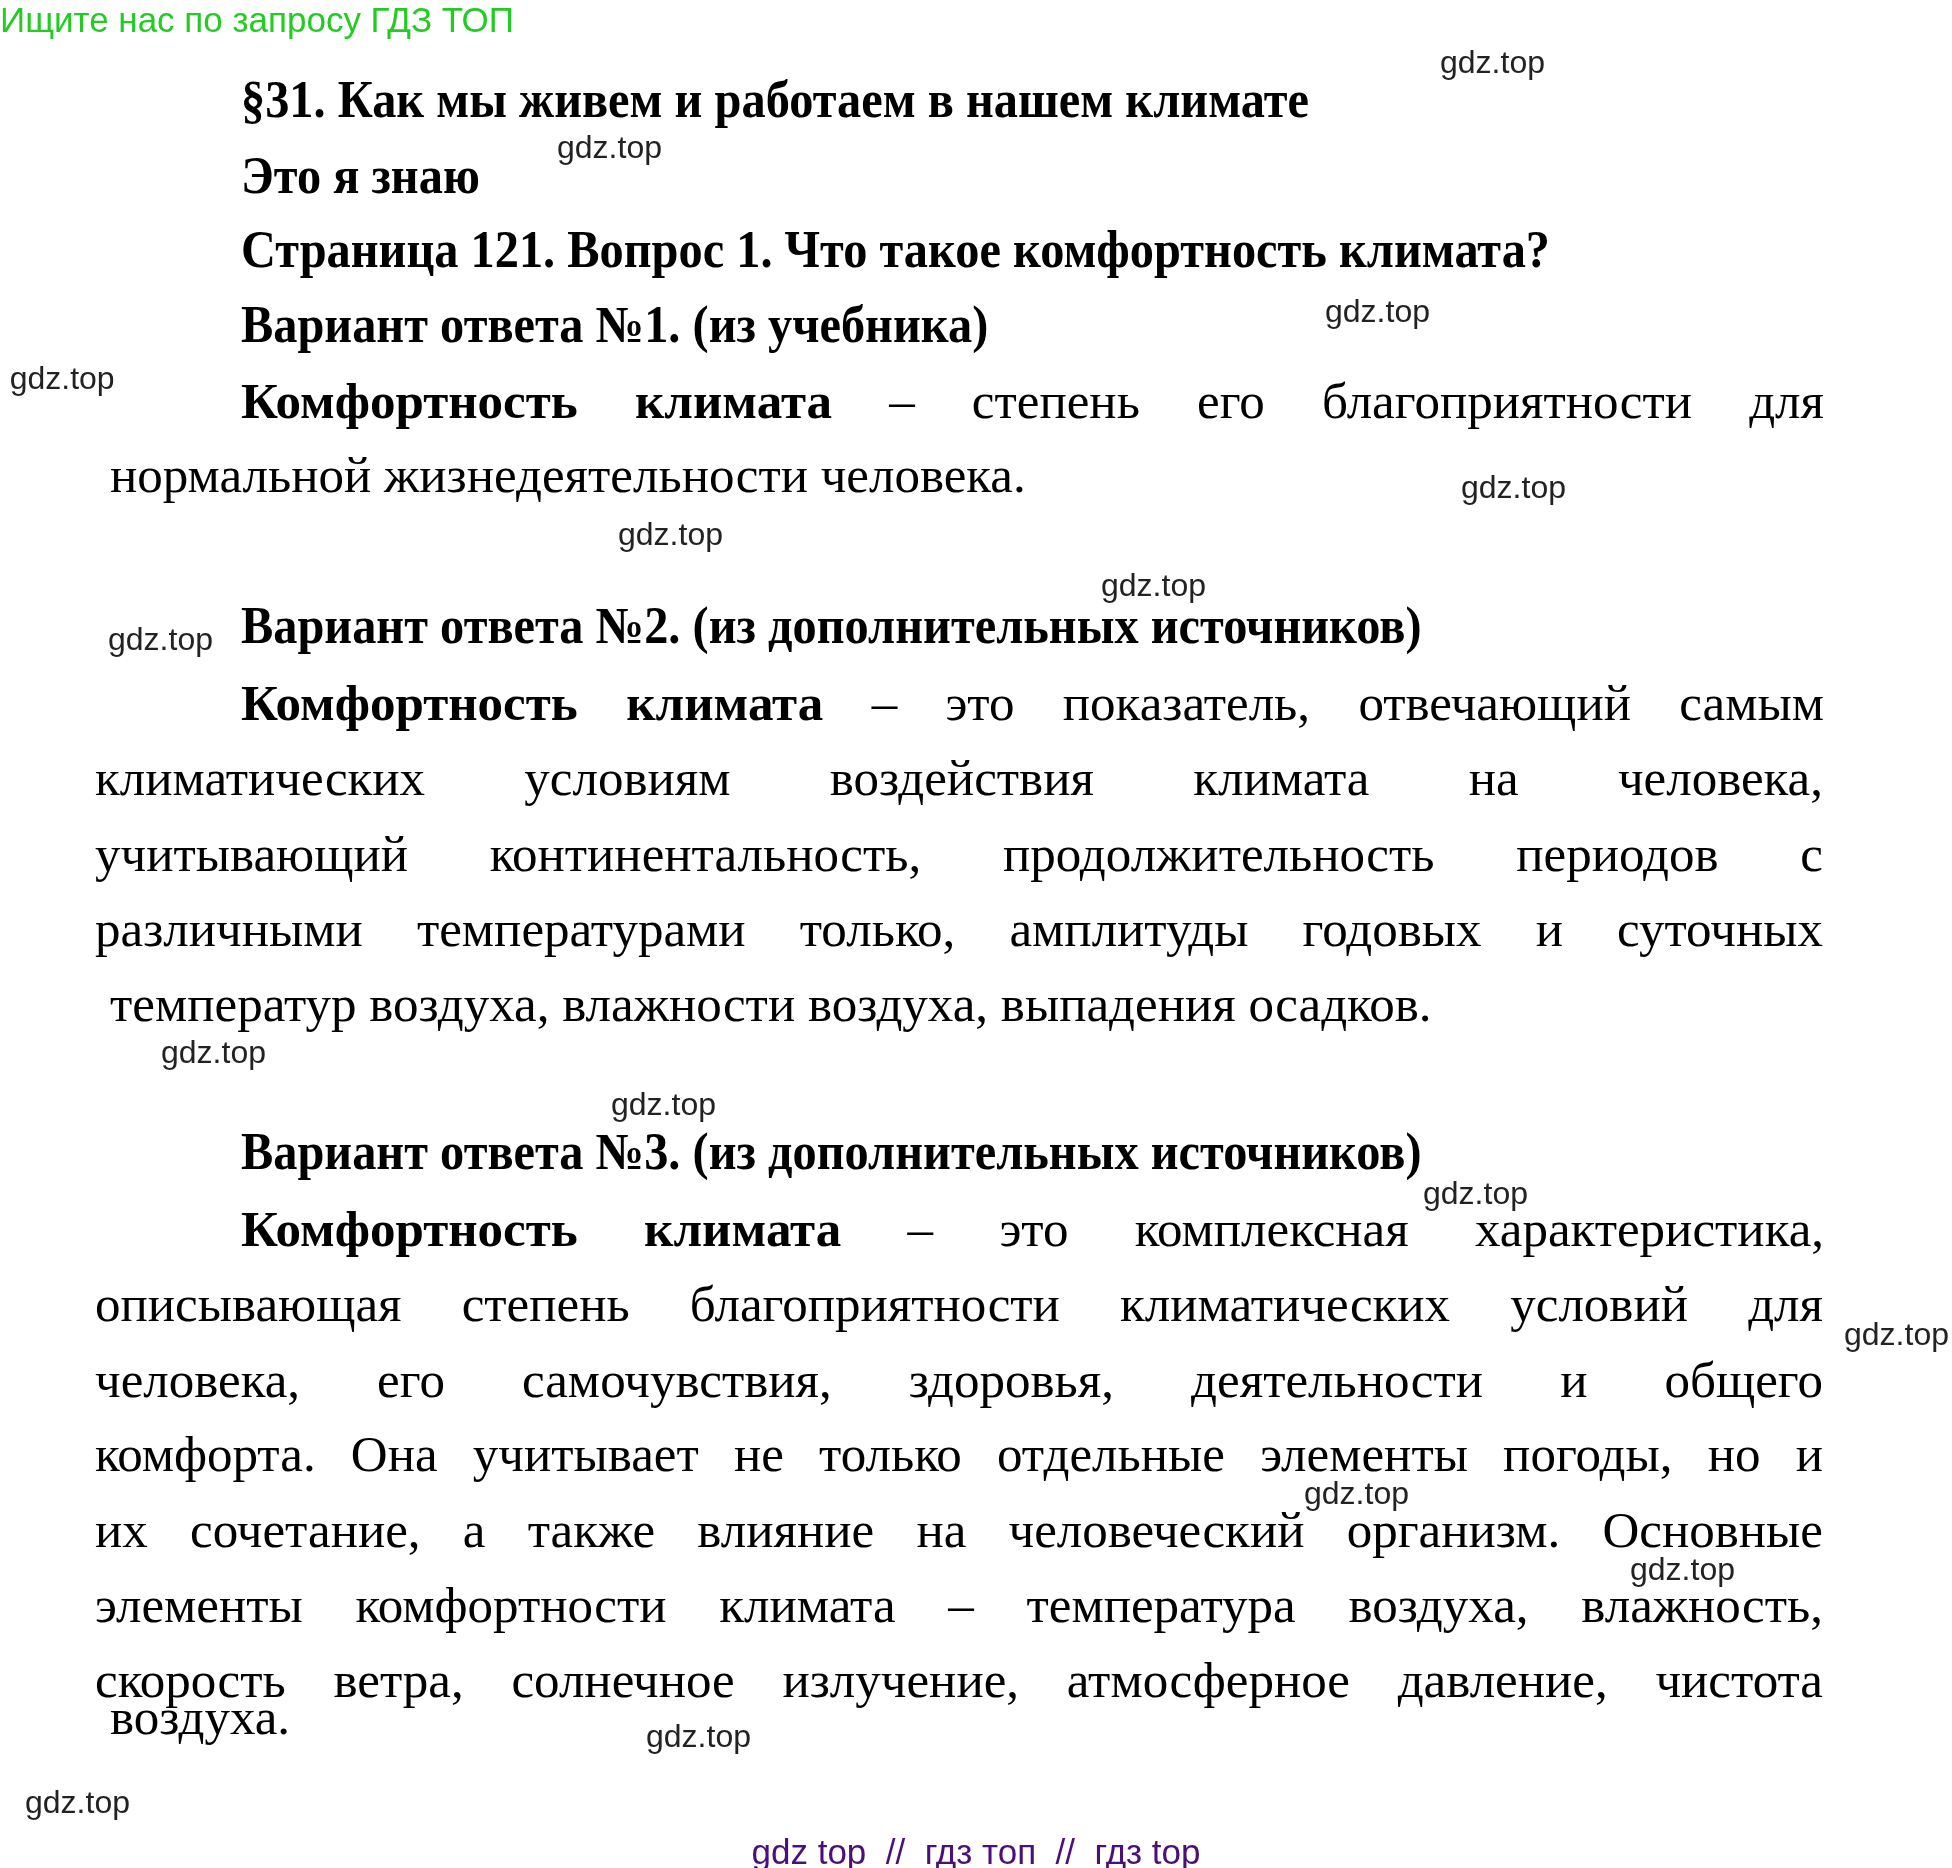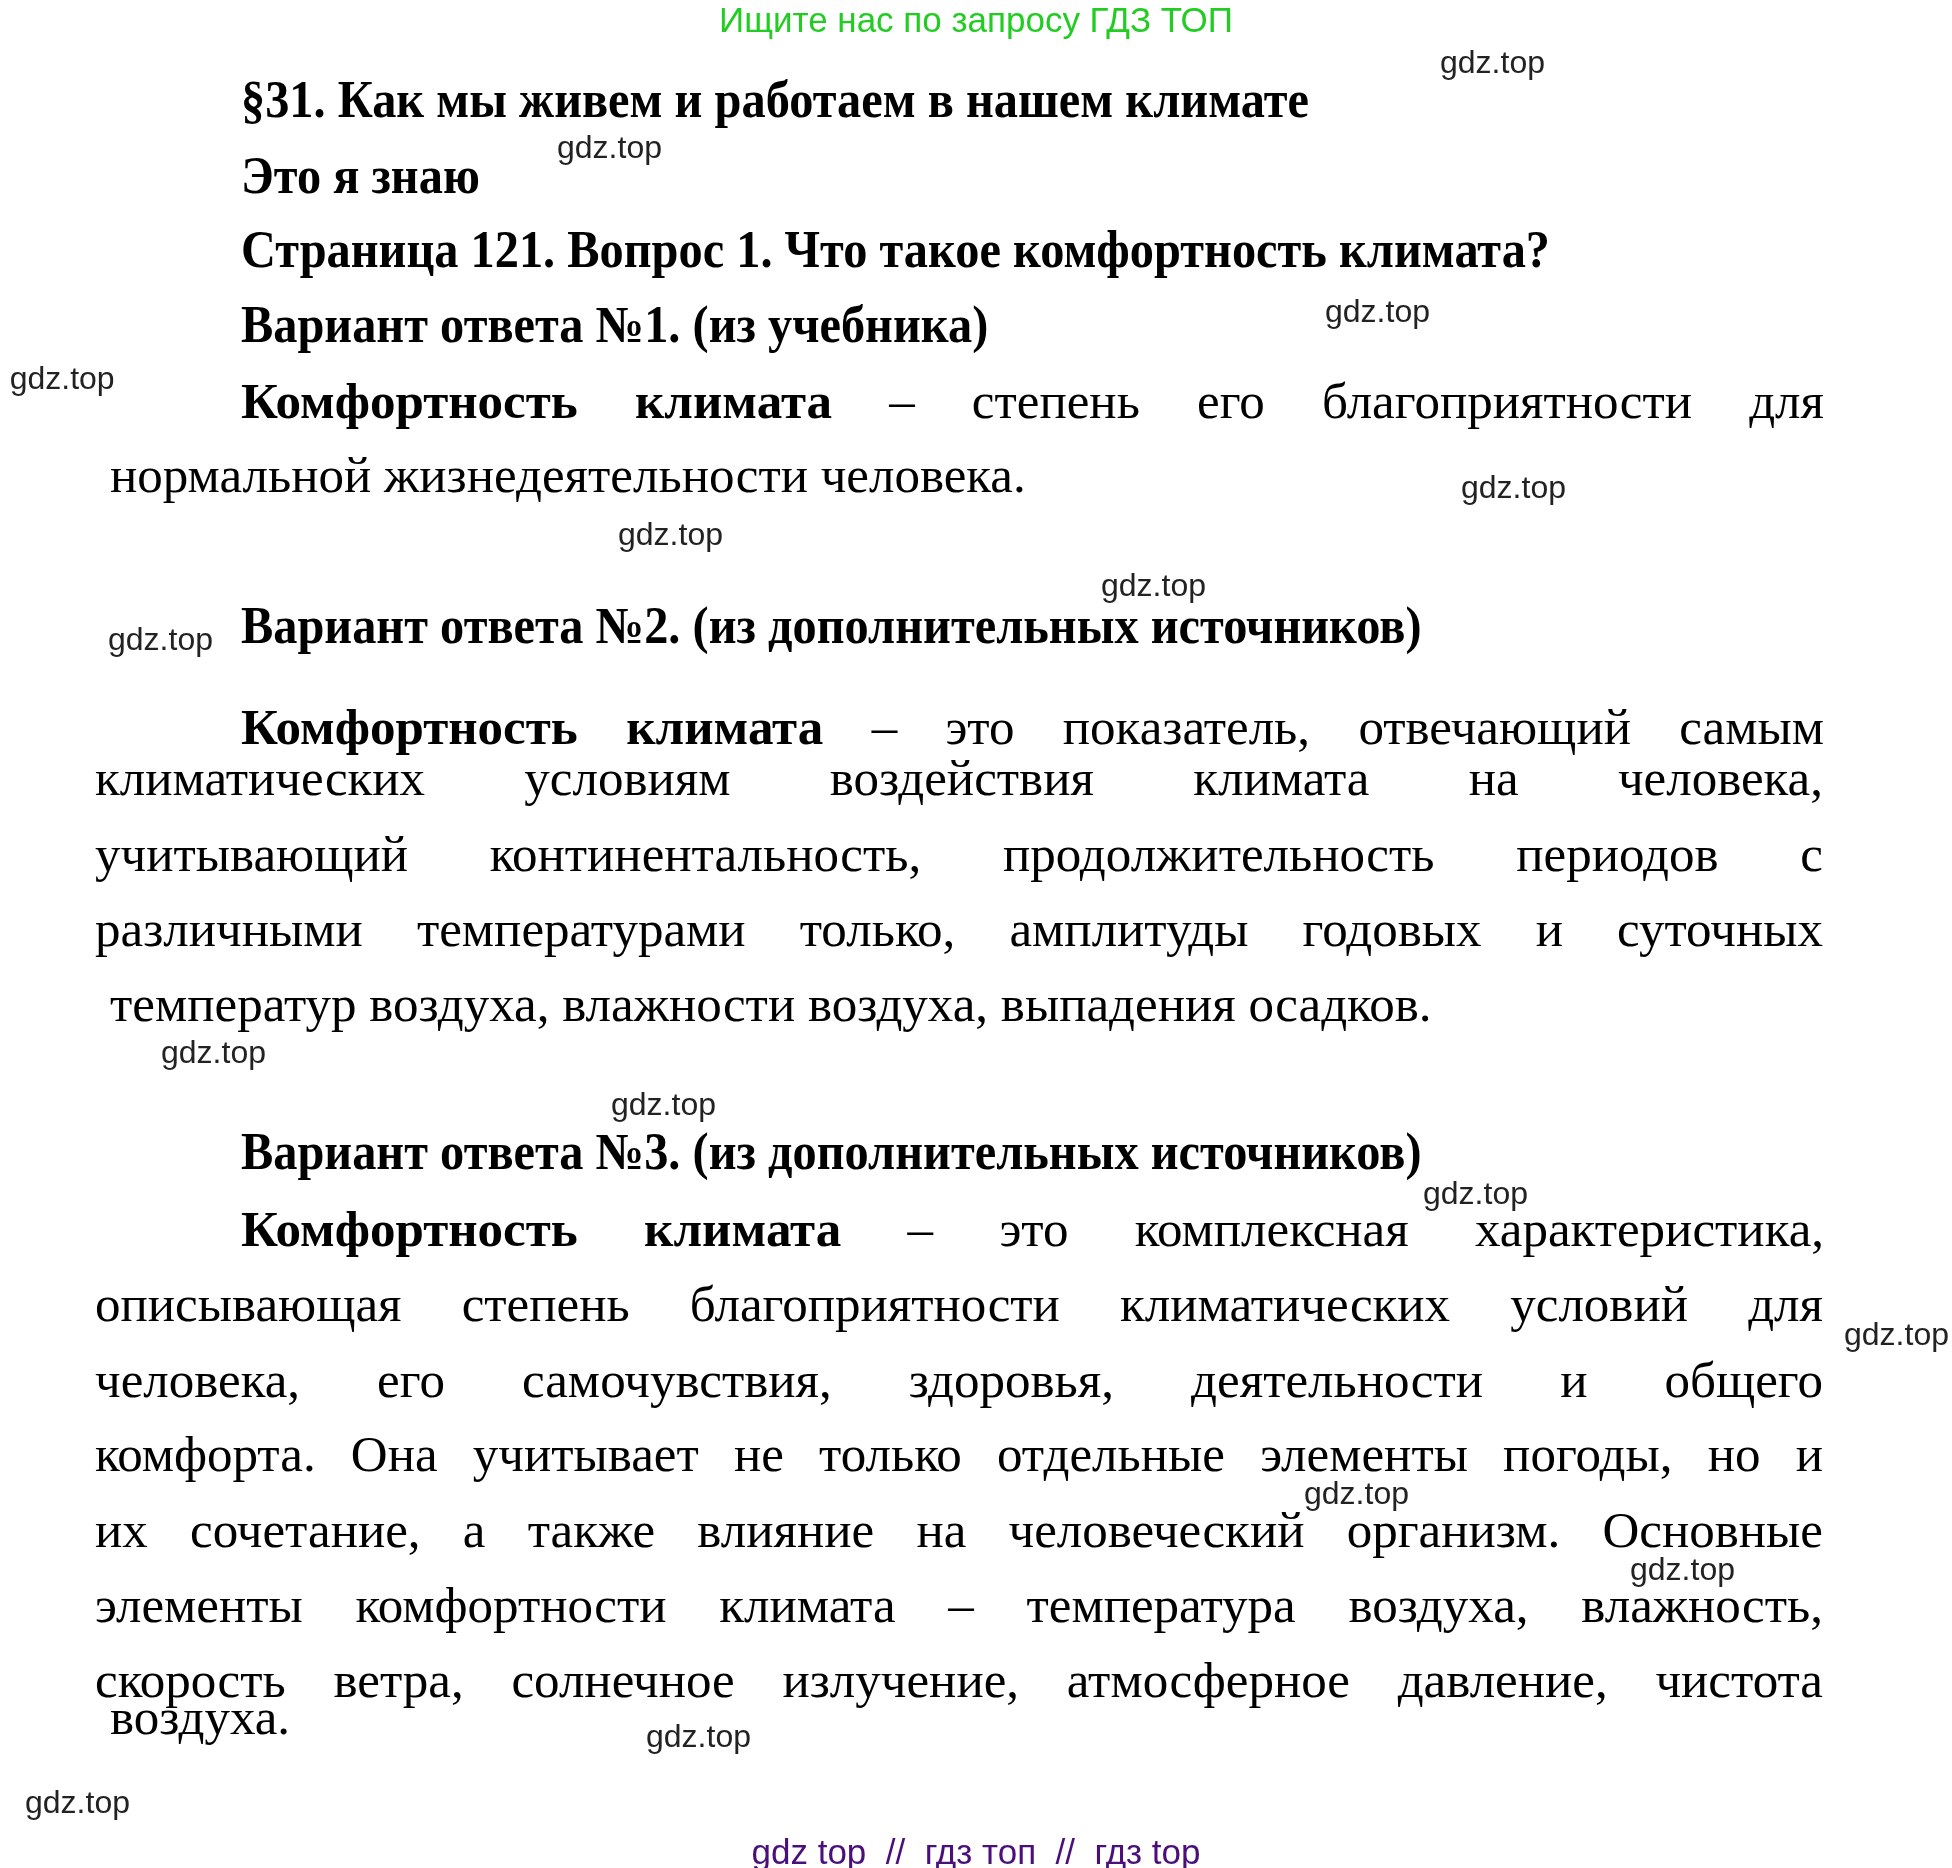--- a/index.html
+++ b/index.html
@@ -1,17 +1,17 @@
 <!DOCTYPE html>
 <html><head>
 <meta charset="utf-8">
 <style>
   html, body { margin: 0; padding: 0; background: #ffffff; }
   body { width: 1952px; height: 1869px; position: relative; overflow: hidden; font-family: "Liberation Serif", serif; color: #000; }
-  .top-banner { position: absolute; left: 0; width: 1952px; top: 0; text-align: center; font-family: "Liberation Sans", sans-serif; font-size: 35px; line-height: 39px; color: #22cc22; }
+  .top-banner { position: absolute; left: 0; width: 1952px; top: 0; text-align: left; font-family: "Liberation Sans", sans-serif; font-size: 35px; line-height: 39px; color: #22cc22; }
   .footer { position: absolute; left: 0; width: 1952px; top: 1832px; text-align: center; font-family: "Liberation Sans", sans-serif; font-size: 35px; line-height: 39px; color: #4b0f7a; white-space: pre; }
   .h { position: absolute; left: 241px; font-weight: bold; font-size: 52px; line-height: 58px; white-space: nowrap; transform: scaleX(0.93); transform-origin: left center; }
   .p { position: absolute; left: 95px; width: 1728px; font-size: 51px; line-height: 58px; text-align: justify; text-align-last: justify; white-space: nowrap; }
   .p.last { text-align-last: left; margin-left: 15px; }
   .p.indent { left: 241px; width: 1583px; }
   .line { display: block; width: 100%; text-align: justify; text-align-last: justify; }
   .p b { font-weight: bold; }
   .wm { position: absolute; font-family: "Liberation Sans", sans-serif; font-size: 32px; line-height: 31px; color: #222; white-space: nowrap; }
 </style>
 </head>
@@ -23,21 +23,21 @@
 <div class="h" style="top:147px;">Это я знаю</div>
 <div class="h" style="top:221px;">Страница 121. Вопрос 1. Что такое комфортность климата?</div>
 
 <div class="h" style="top:296px;">Вариант ответа №1. (из учебника)</div>
 <div class="p indent" style="top:372px;">
   <span class="line"><b>Комфортность климата</b> <span>– степень его благоприятности для</span></span>
 </div>
 <div class="p last" style="top:446px;">нормальной жизнедеятельности человека.</div>
 
 <div class="h" style="top:597px;">Вариант ответа №2. (из дополнительных источников)</div>
-<div class="p indent" style="top:698px;">
+<div class="p indent" style="top:674px;">
   <span class="line"><b>Комфортность климата</b> <span>– это показатель, отвечающий самым</span></span>
 </div>
 <div class="p" style="top:749px;">климатических условиям воздействия климата на человека,</div>
 <div class="p" style="top:825px;">учитывающий континентальность, продолжительность периодов с</div>
 <div class="p" style="top:900px;">различными температурами только, амплитуды годовых и суточных</div>
 <div class="p last" style="top:975px;">температур воздуха, влажности воздуха, выпадения осадков.</div>
 
 <div class="h" style="top:1123px;">Вариант ответа №3. (из дополнительных источников)</div>
 <div class="p indent" style="top:1200px;">
   <span class="line"><b>Комфортность климата</b> <span>– это комплексная характеристика,</span></span>

